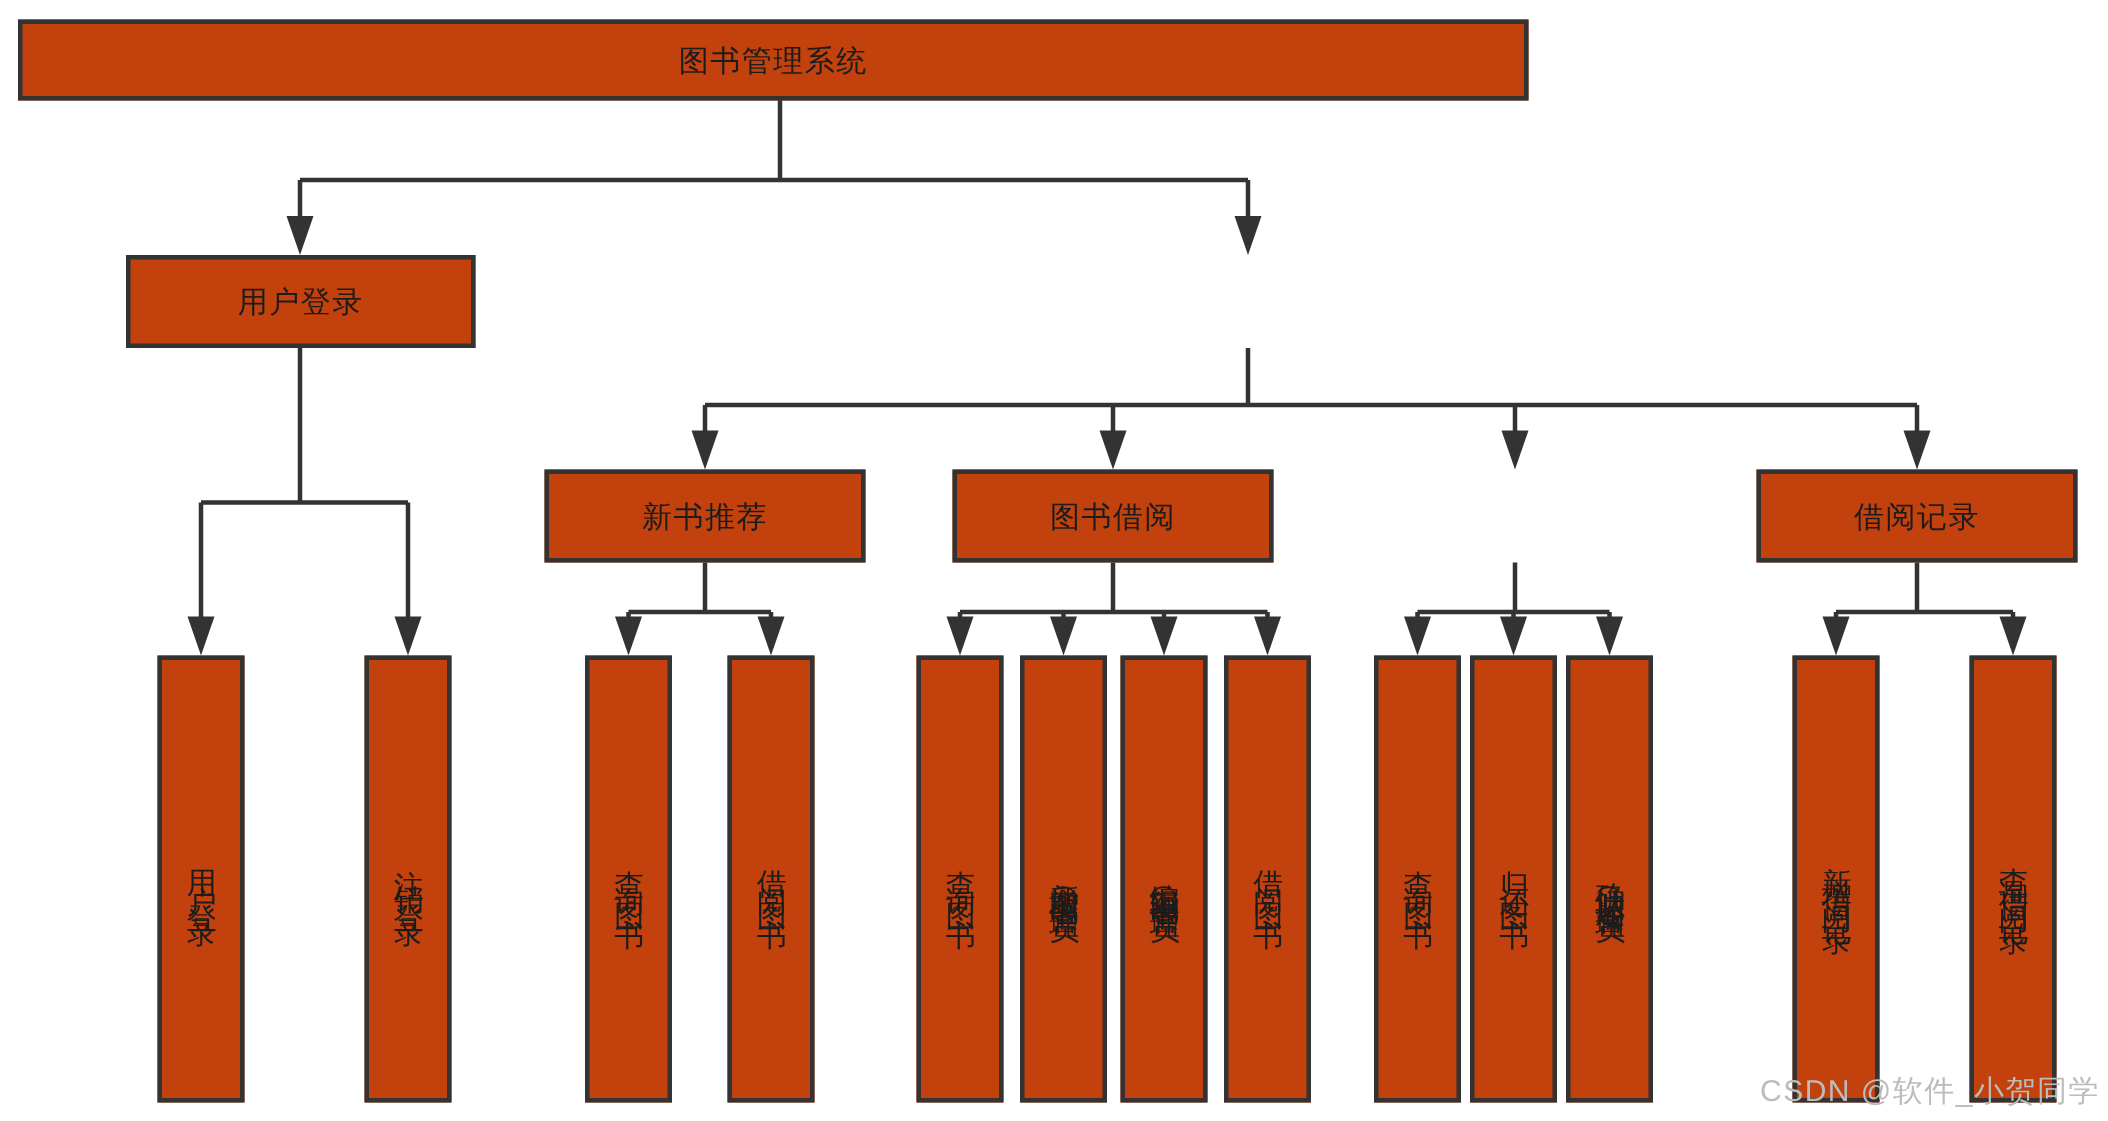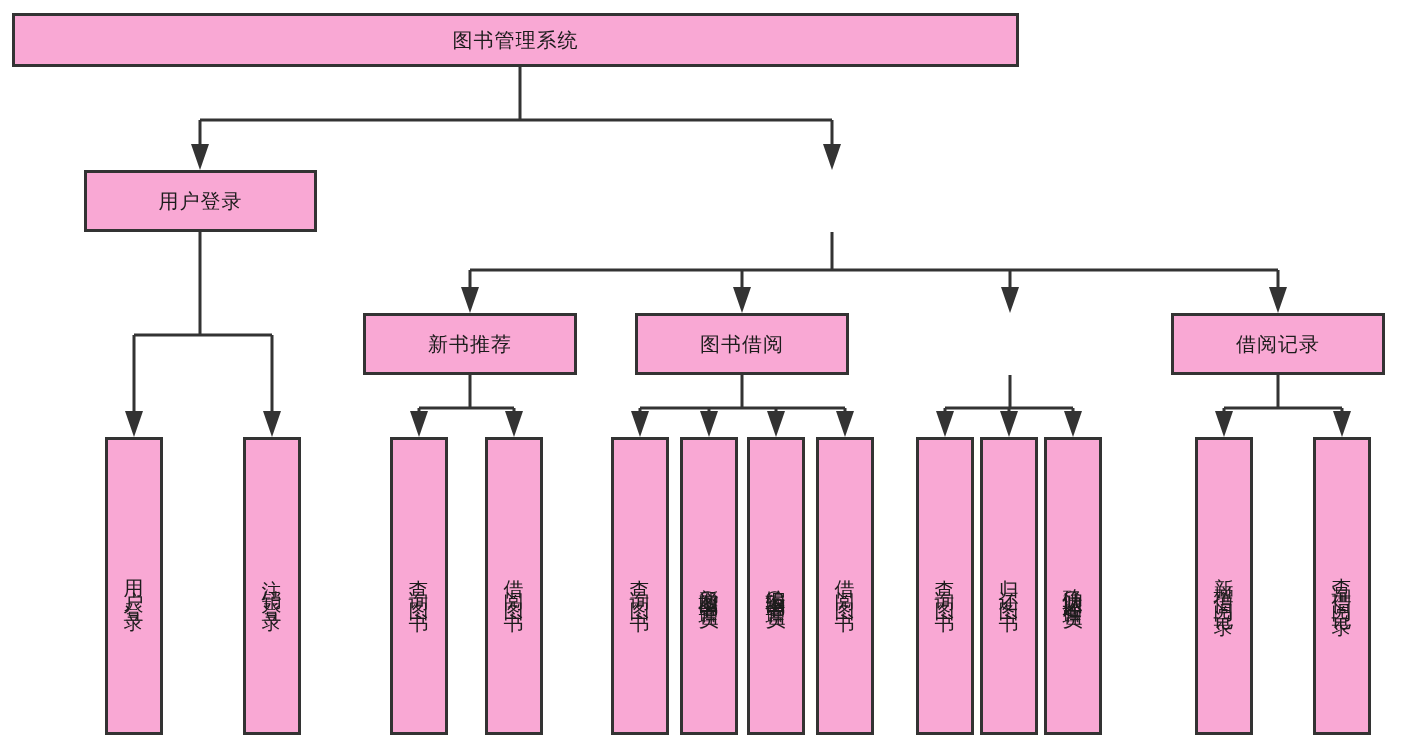--- a/index.html
+++ b/index.html
@@ -14,21 +14,21 @@
   .connectors {
     position: absolute;
     left: 0; top: 0;
     width: 1405px; height: 747px;
     z-index: 1;
   }
   .box {
     position: absolute;
     box-sizing: border-box;
     border: 3px solid #333333;
-    background: #f9a8d4;
+    background: #c2410c;
     display: flex;
     align-items: center;
     justify-content: center;
     color: #1c1c1c;
     z-index: 2;
   }
   .h-label { font-size: 20px; letter-spacing: 1px; white-space: nowrap; }
   .root-box { left: 12px; top: 13px; width: 1007px; height: 54px; }
   .l1-box  { top: 170px; width: 233px; height: 62px; }
   .l2-box  { top: 313px; width: 214px; height: 62px; }
@@ -156,14 +156,15 @@
     <span class="vtext" style="letter-spacing:3px">确认归还（管理员）</span>
   </div>
 
   <div class="box leaf" style="left:1195px">
     <span class="vtext" style="letter-spacing:8px">新增借阅记录</span>
   </div>
   <div class="box leaf" style="left:1313px">
     <span class="vtext" style="letter-spacing:8px">查询借阅记录</span>
   </div>
 
+  <div class="watermark">CSDN @软件_小贺同学</div>
 
 </div>
 
 </body></html>

